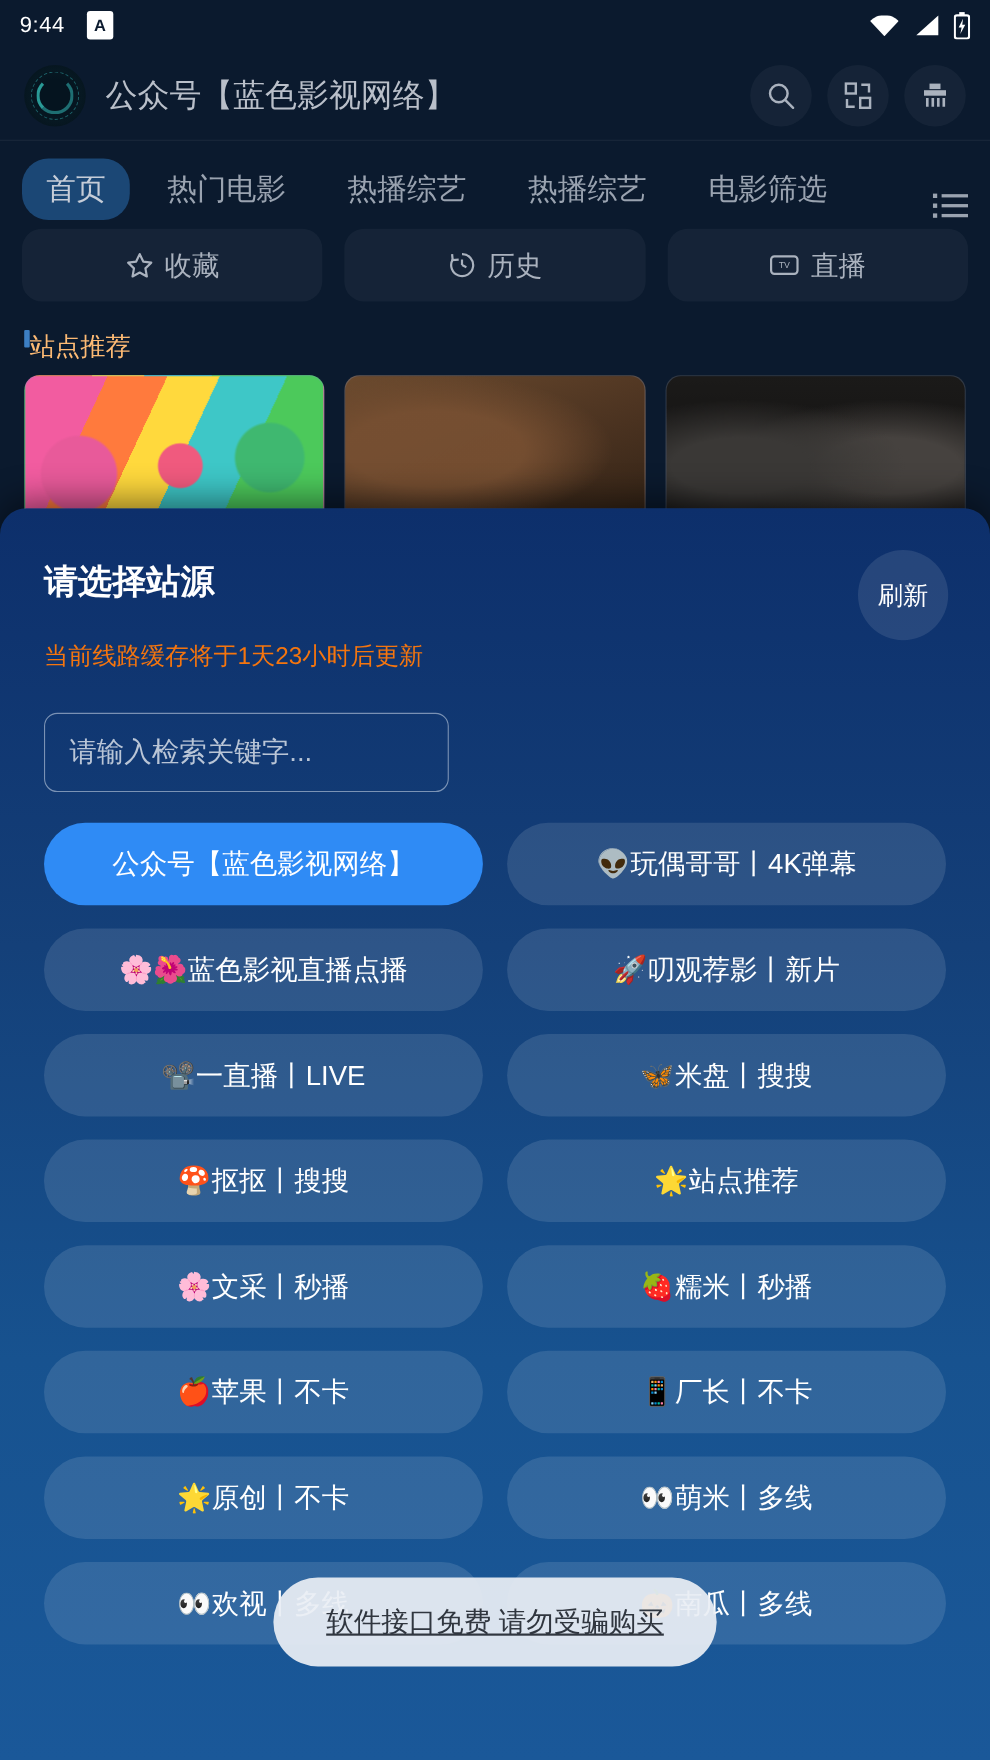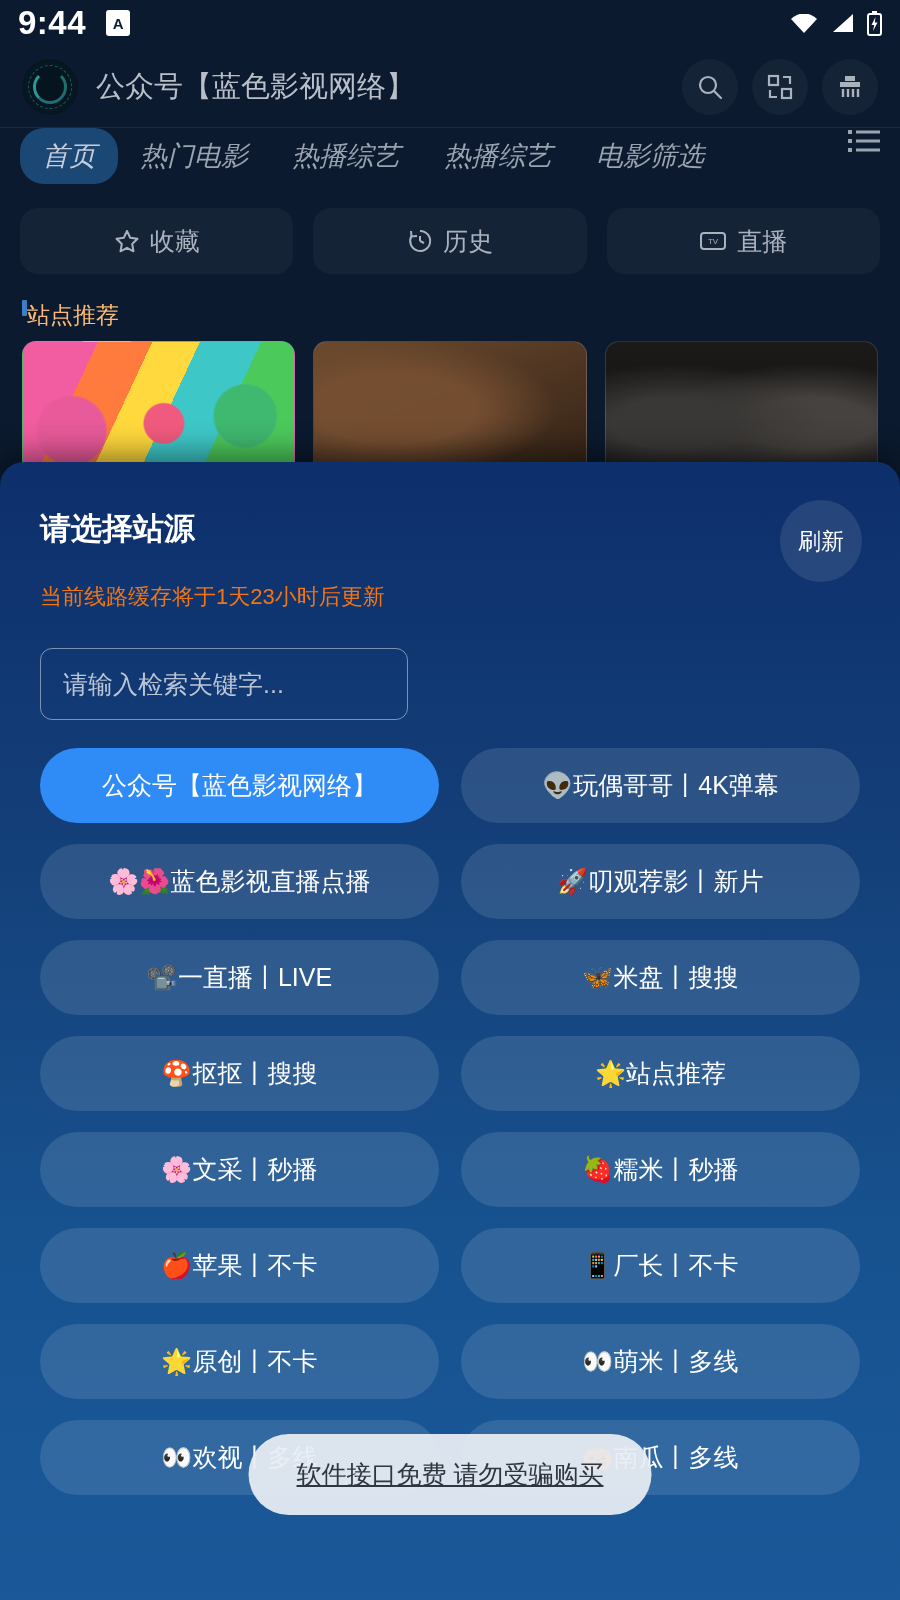--- a/index.html
+++ b/index.html
@@ -8,21 +8,21 @@
     font-family:"Liberation Sans", sans-serif;
     background:#0a1628; overflow:hidden;
   }
   #app { position:relative; width:900px; height:1600px; background:#0b1a2e; }
 
   
   .statusbar {
     height:46px; display:flex; align-items:center;
     padding:0 18px; color:#ffffff;
   }
-  .sb-time { font-size:33px; font-weight:700; letter-spacing:.5px; }
+  .sb-time { font-size:20px; font-weight:400; letter-spacing:.5px; }
   .sb-appicon {
     margin-left:20px; width:24px; height:26px; background:#ffffff;
     border-radius:3px; color:#0b1a2e; font-size:15px; font-weight:700;
     display:flex; align-items:center; justify-content:center; line-height:1;
   }
   .sb-right { margin-left:auto; display:flex; align-items:center; gap:13px; }
   .ic-wifi { width:26px; height:19px; }
   .ic-sig  { width:24px; height:20px; }
   .ic-bat  { width:15px; height:25px; }
 
@@ -50,21 +50,21 @@
   }
   .hdr-actions { margin-left:auto; display:flex; gap:14px; }
   .hdr-btn {
     width:56px; height:56px; border-radius:50%;
     background:rgba(255,255,255,.045);
     display:flex; align-items:center; justify-content:center;
   }
 
   
   .tabs {
-    height:72px; display:flex; align-items:flex-start; padding:0 20px; gap:0;font-style:italic;
+    height:72px; display:flex; align-items:flex-end; padding:0 20px; gap:12px;
   }
   .tab {
     font-size:27px; color:#9aa3b0; padding:10px 22px; border-radius:24px;
     white-space:nowrap;
   }
   .tab.active { background:#1b4775; color:#c6cdd8; }
   .tab-list-icon { margin-left:auto; width:32px; height:26px; }
 
   
   .quick {

